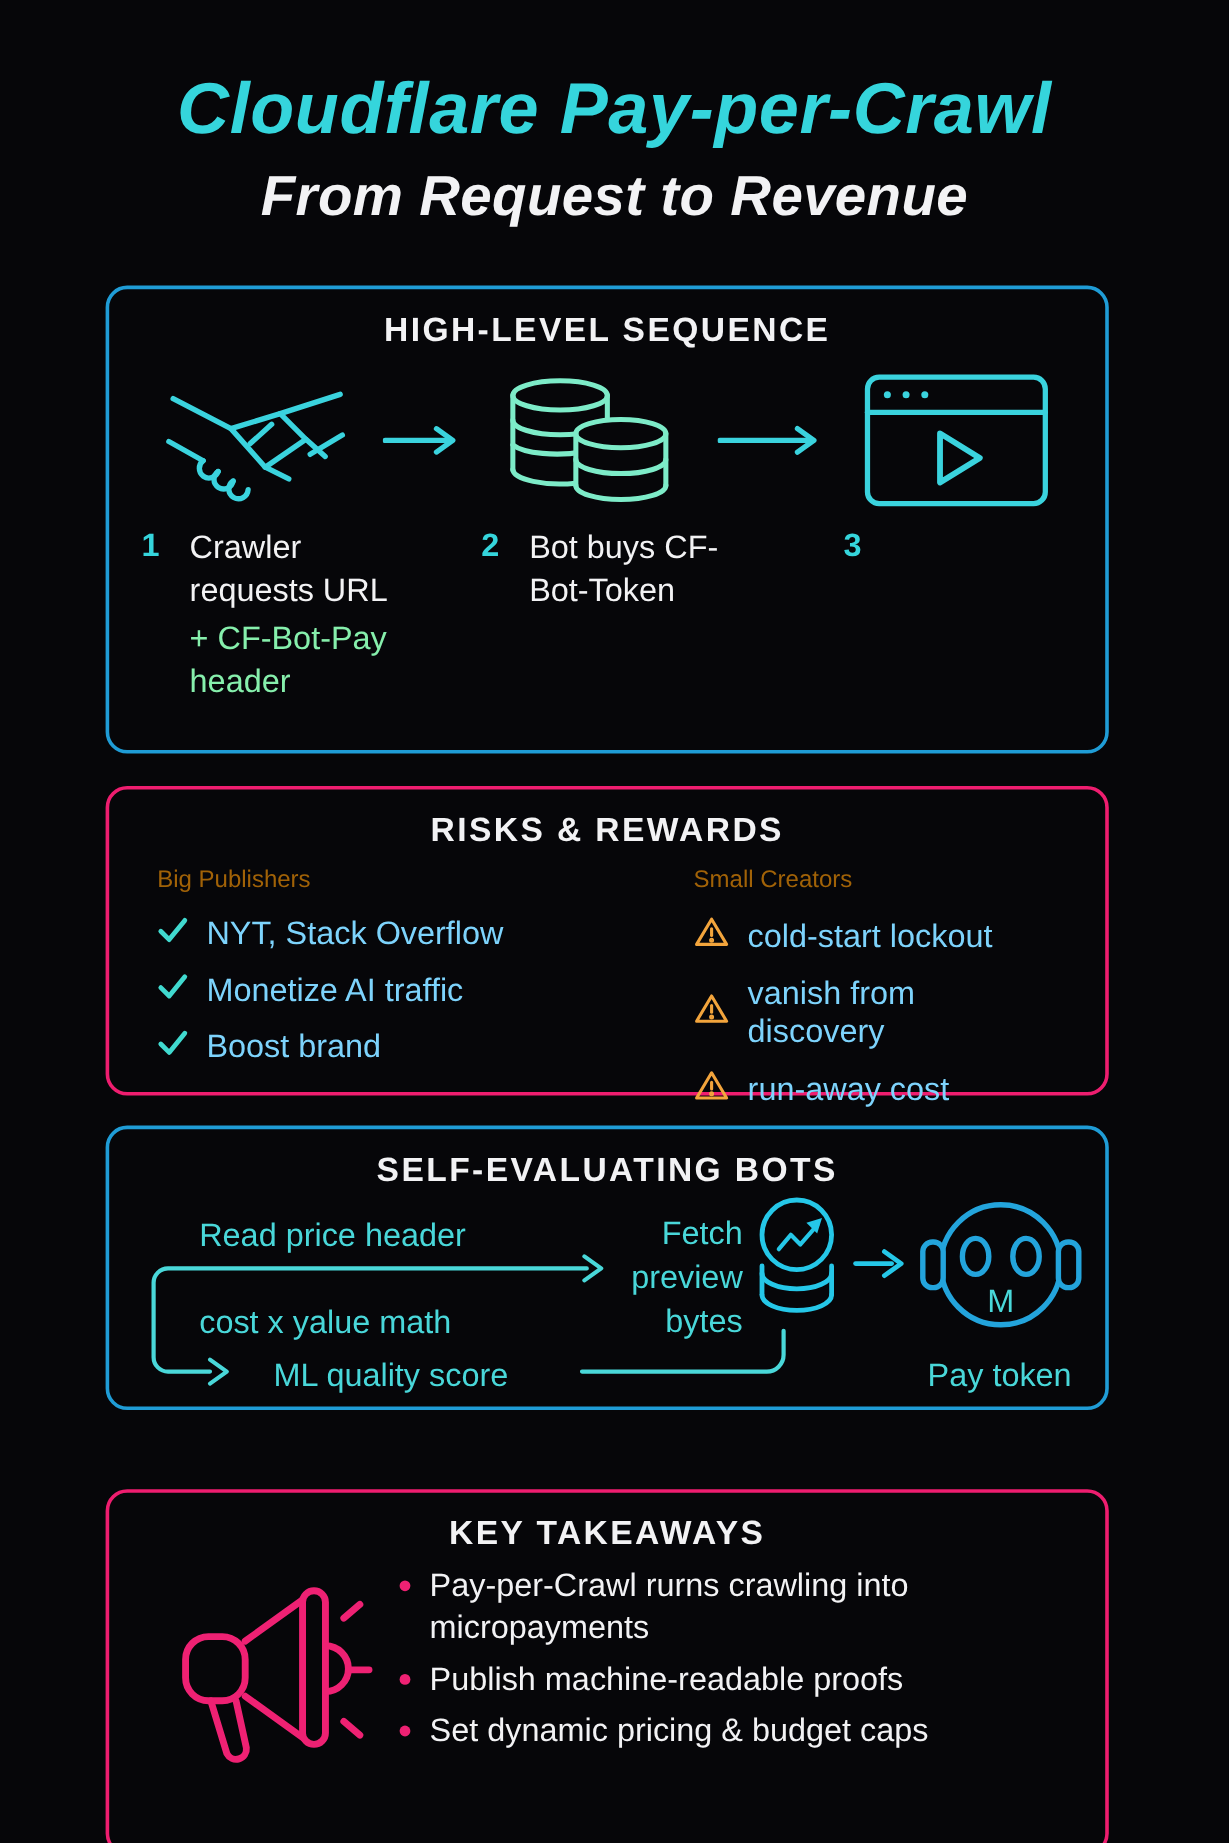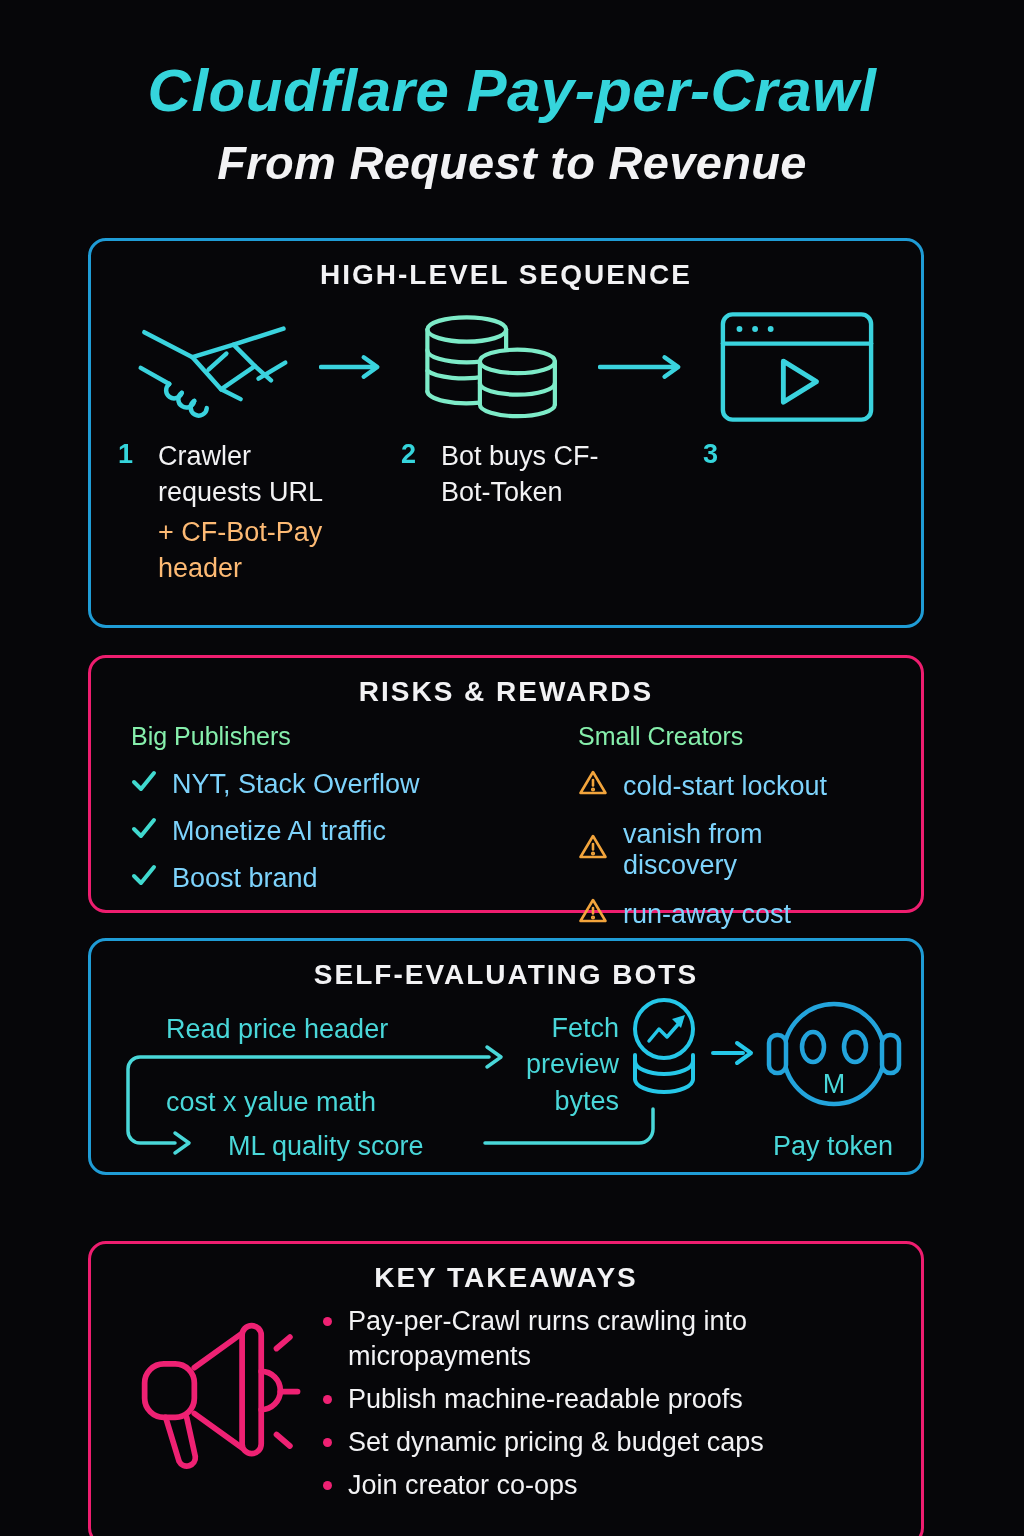--- a/index.html
+++ b/index.html
@@ -20,35 +20,35 @@
   #box-takeaways{top:1241px;height:305px;}
   
   .icons-row{display:flex;align-items:center;justify-content:space-between;
              padding:0 46px;margin-top:18px;height:120px;}
   .steps{display:grid;grid-template-columns:283px 302px 1fr;padding-left:27px;margin-top:10px;}
   .step{display:flex;align-items:flex-start;}
   .step-num{color:#35d5dc;font-weight:bold;font-size:27px;width:26px;flex-shrink:0;margin-right:14px;}
   .step-body{font-size:27px;line-height:1.32;color:#f2f2f4;}
   .step-text{max-width:190px;}
   .step-sub{margin-top:5px;max-width:190px;}
-  .step-sub.cyan{color:#fdba74;}
+  .step-sub.cyan{color:#86efac;}
   .step-sub.white{color:#f2f2f4;}
   .w215{max-width:215px;}
   
   .cols{display:flex;padding:0 40px;margin-top:14px;}
   .col-left{width:447px;}
   .col-right{flex:1;}
-  .col-title{color:#86efac;font-size:25px;margin-bottom:18px;}
+  .col-title{color:#a16207;font-size:20px;margin-bottom:18px;}
   .r-item{display:flex;align-items:center;gap:15px;margin-bottom:16px;color:#7dd3fc;font-size:27px;}
   .r-item svg{flex-shrink:0;}
   
   .flow{display:block;margin:2px auto 0 auto;}
   .flow text{font-family:"Liberation Sans",sans-serif;font-size:27px;fill:#49d7d9;}
   
-  .tk-row{display:flex;padding:0 38px;margin-top:8px;}
+  .tk-row{display:flex;padding:0 48px;margin-top:8px;}
   .tk-mega{margin:6px 0 0 8px;flex-shrink:0;}
   .tk-list{list-style:none;margin:2px 0 0 14px;padding:0;width:490px;}
   .tk-list li{display:flex;gap:16px;color:#f2f2f4;font-size:27px;line-height:1.3;margin-bottom:8px;}
   .tk-dot{width:9px;height:9px;border-radius:50%;background:#ee2173;margin-top:13px;flex-shrink:0;}
   .tk-text{max-width:465px;}
 </style>
 </head>
 <body>
 
 <div class="page">
@@ -262,21 +262,17 @@
           <span class="tk-text">Pay-per-Crawl rurns crawling into micropayments</span>
         </li>
         <li>
           <span class="tk-dot"></span>
           <span class="tk-text">Publish machine-readable proofs</span>
         </li>
         <li>
           <span class="tk-dot"></span>
           <span class="tk-text">Set dynamic pricing &amp; budget caps</span>
         </li>
-        <li>
-          <span class="tk-dot"></span>
-          <span class="tk-text">Join creator co-ops</span>
-        </li>
       </ul>
     </div>
   </section>
 
 </div>
 
 </body></html>

